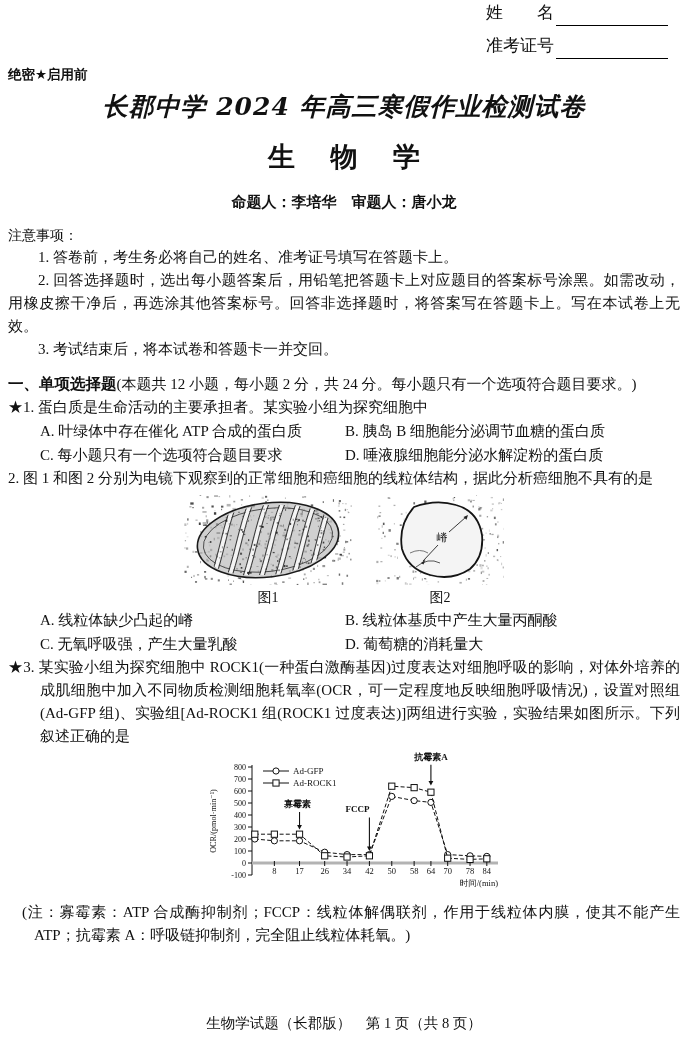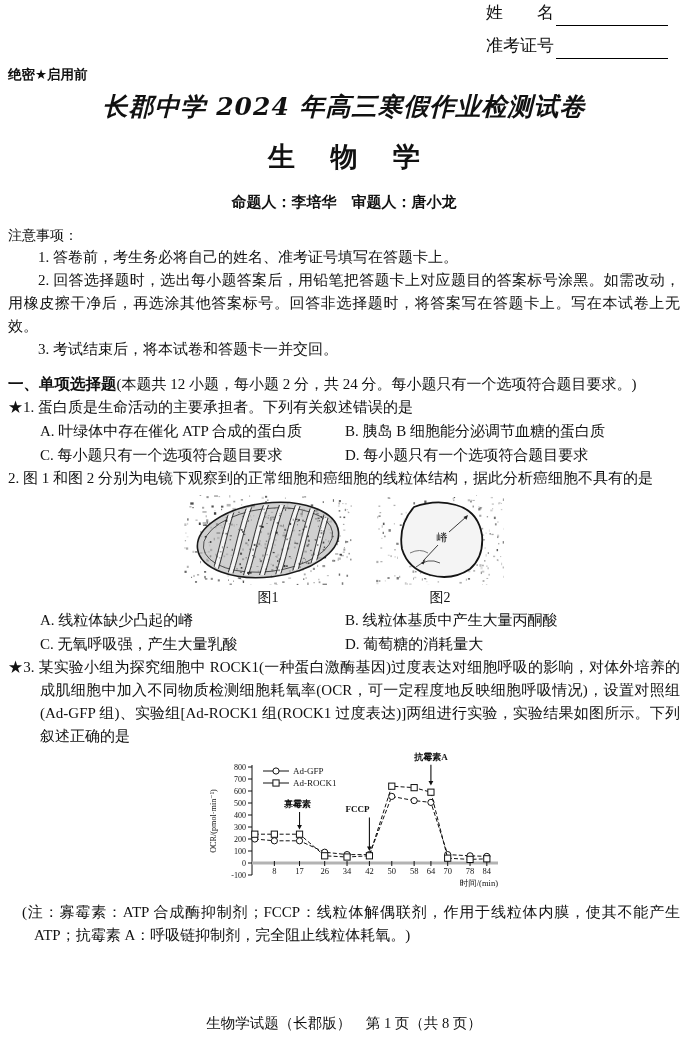--- a/index.html
+++ b/index.html
@@ -57,29 +57,29 @@
 
   <div class="notice-h">注意事项：</div>
   <div class="notice">
     <p>1. 答卷前，考生务必将自己的姓名、准考证号填写在答题卡上。</p>
     <p>2. 回答选择题时，选出每小题答案后，用铅笔把答题卡上对应题目的答案标号涂黑。如需改动，用橡皮擦干净后，再选涂其他答案标号。回答非选择题时，将答案写在答题卡上。写在本试卷上无效。</p>
     <p>3. 考试结束后，将本试卷和答题卡一并交回。</p>
   </div>
 
   <div class="sec-head"><span class="b">一、单项选择题</span><span>(本题共 12 小题，每小题 2 分，共 24 分。每小题只有一个选项符合题目要求。)</span></div>
 
-  <p class="q"><span>★1.</span> <span>蛋白质是生命活动的主要承担者。下列有关叙述错误的是</span></p>
+  <p class="q"><span>★1.</span> <span>蛋白质是生命活动的主要承担者。某实验小组为探究细胞中</span></p>
   <div class="opts">
     <div class="opt-row">
       <span class="c1">A. 叶绿体中存在催化 ATP 合成的蛋白质</span>
       <span>B. 胰岛 B 细胞能分泌调节血糖的蛋白质</span>
     </div>
     <div class="opt-row">
       <span class="c1">C. 每小题只有一个选项符合题目要求</span>
-      <span>D. 每小题只有一个选项符合题目要求</span>
+      <span>D. 唾液腺细胞能分泌水解淀粉的蛋白质</span>
     </div>
   </div>
 
   <p class="q"><span>2.</span> <span>图 1 和图 2 分别为电镜下观察到的正常细胞和癌细胞的线粒体结构，据此分析癌细胞不具有的是</span></p>
 
   <div class="figs">
     <div class="figbox">
       <svg width="168" height="90" viewBox="0 0 168 90">
           <rect x="94.21265432098765" y="10.392746913580247" width="1.509135802469136" height="1.7114891975308644" fill="rgb(113,113,113)" opacity="0.5853510802469136"></rect>
           <rect x="99.02263374485597" y="36.9741512345679" width="2.0500068587105624" height="1.983395061728395" fill="rgb(171,171,171)" opacity="0.5844618055555556"></rect>

